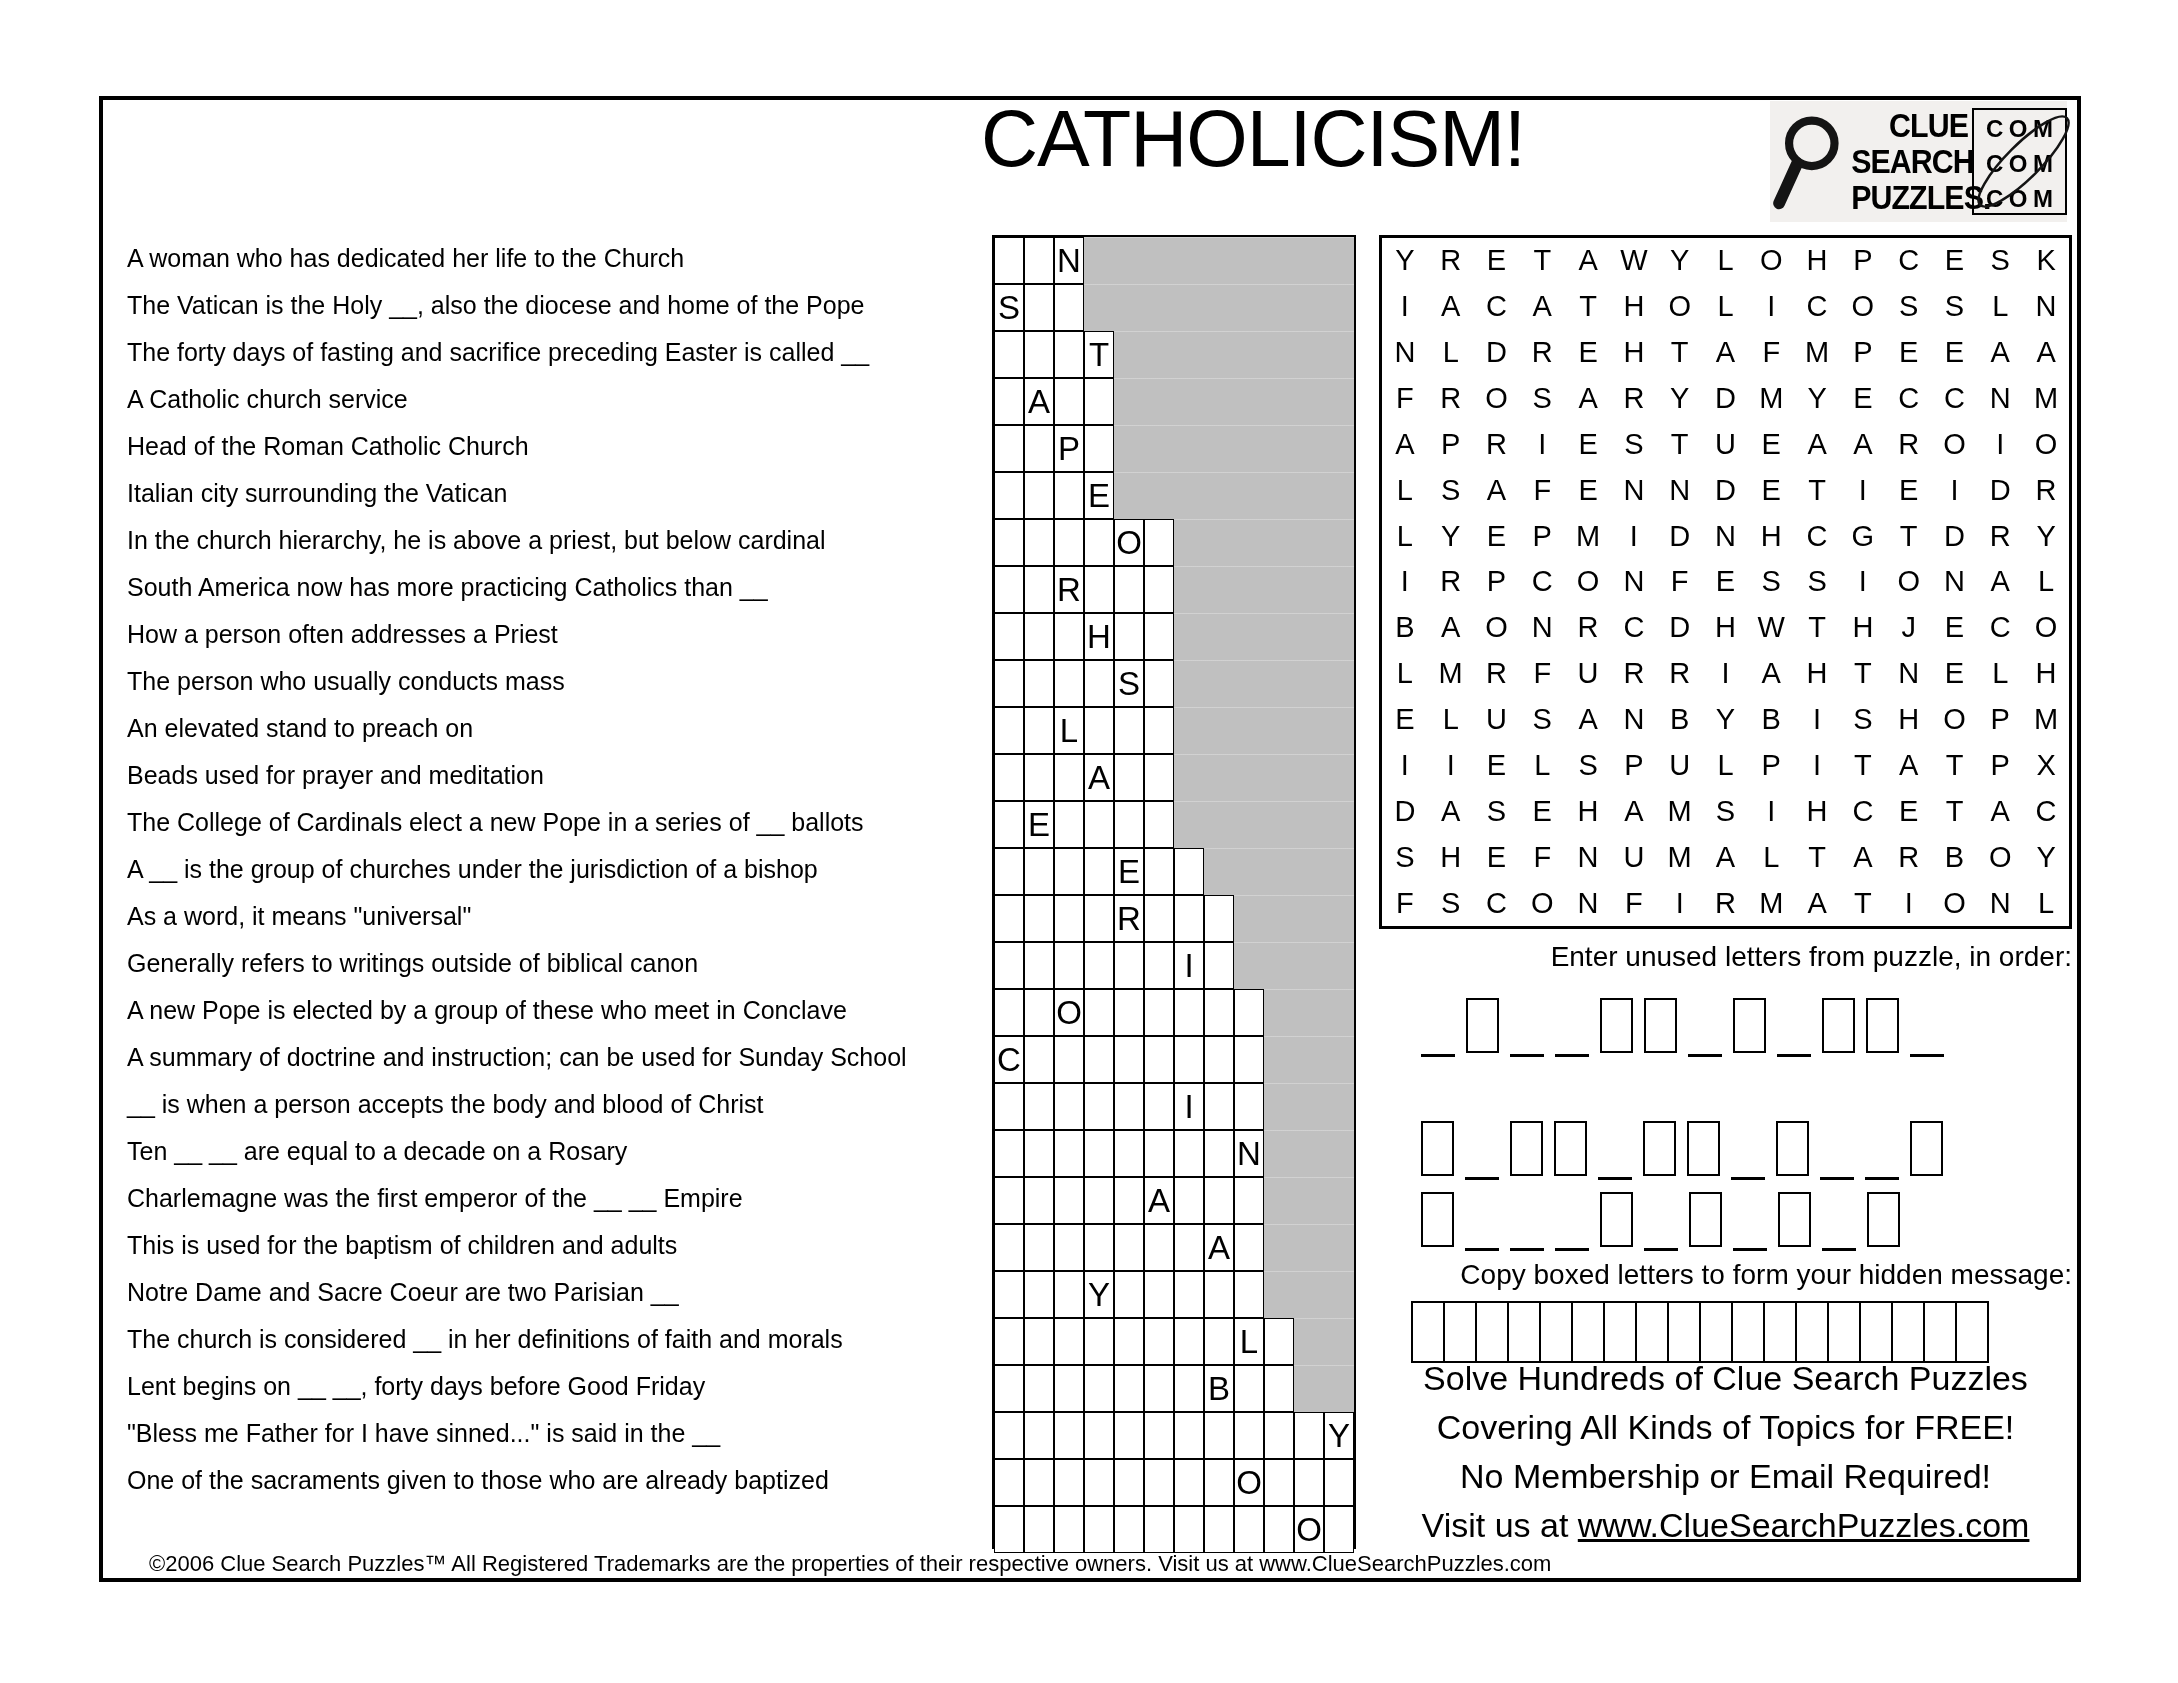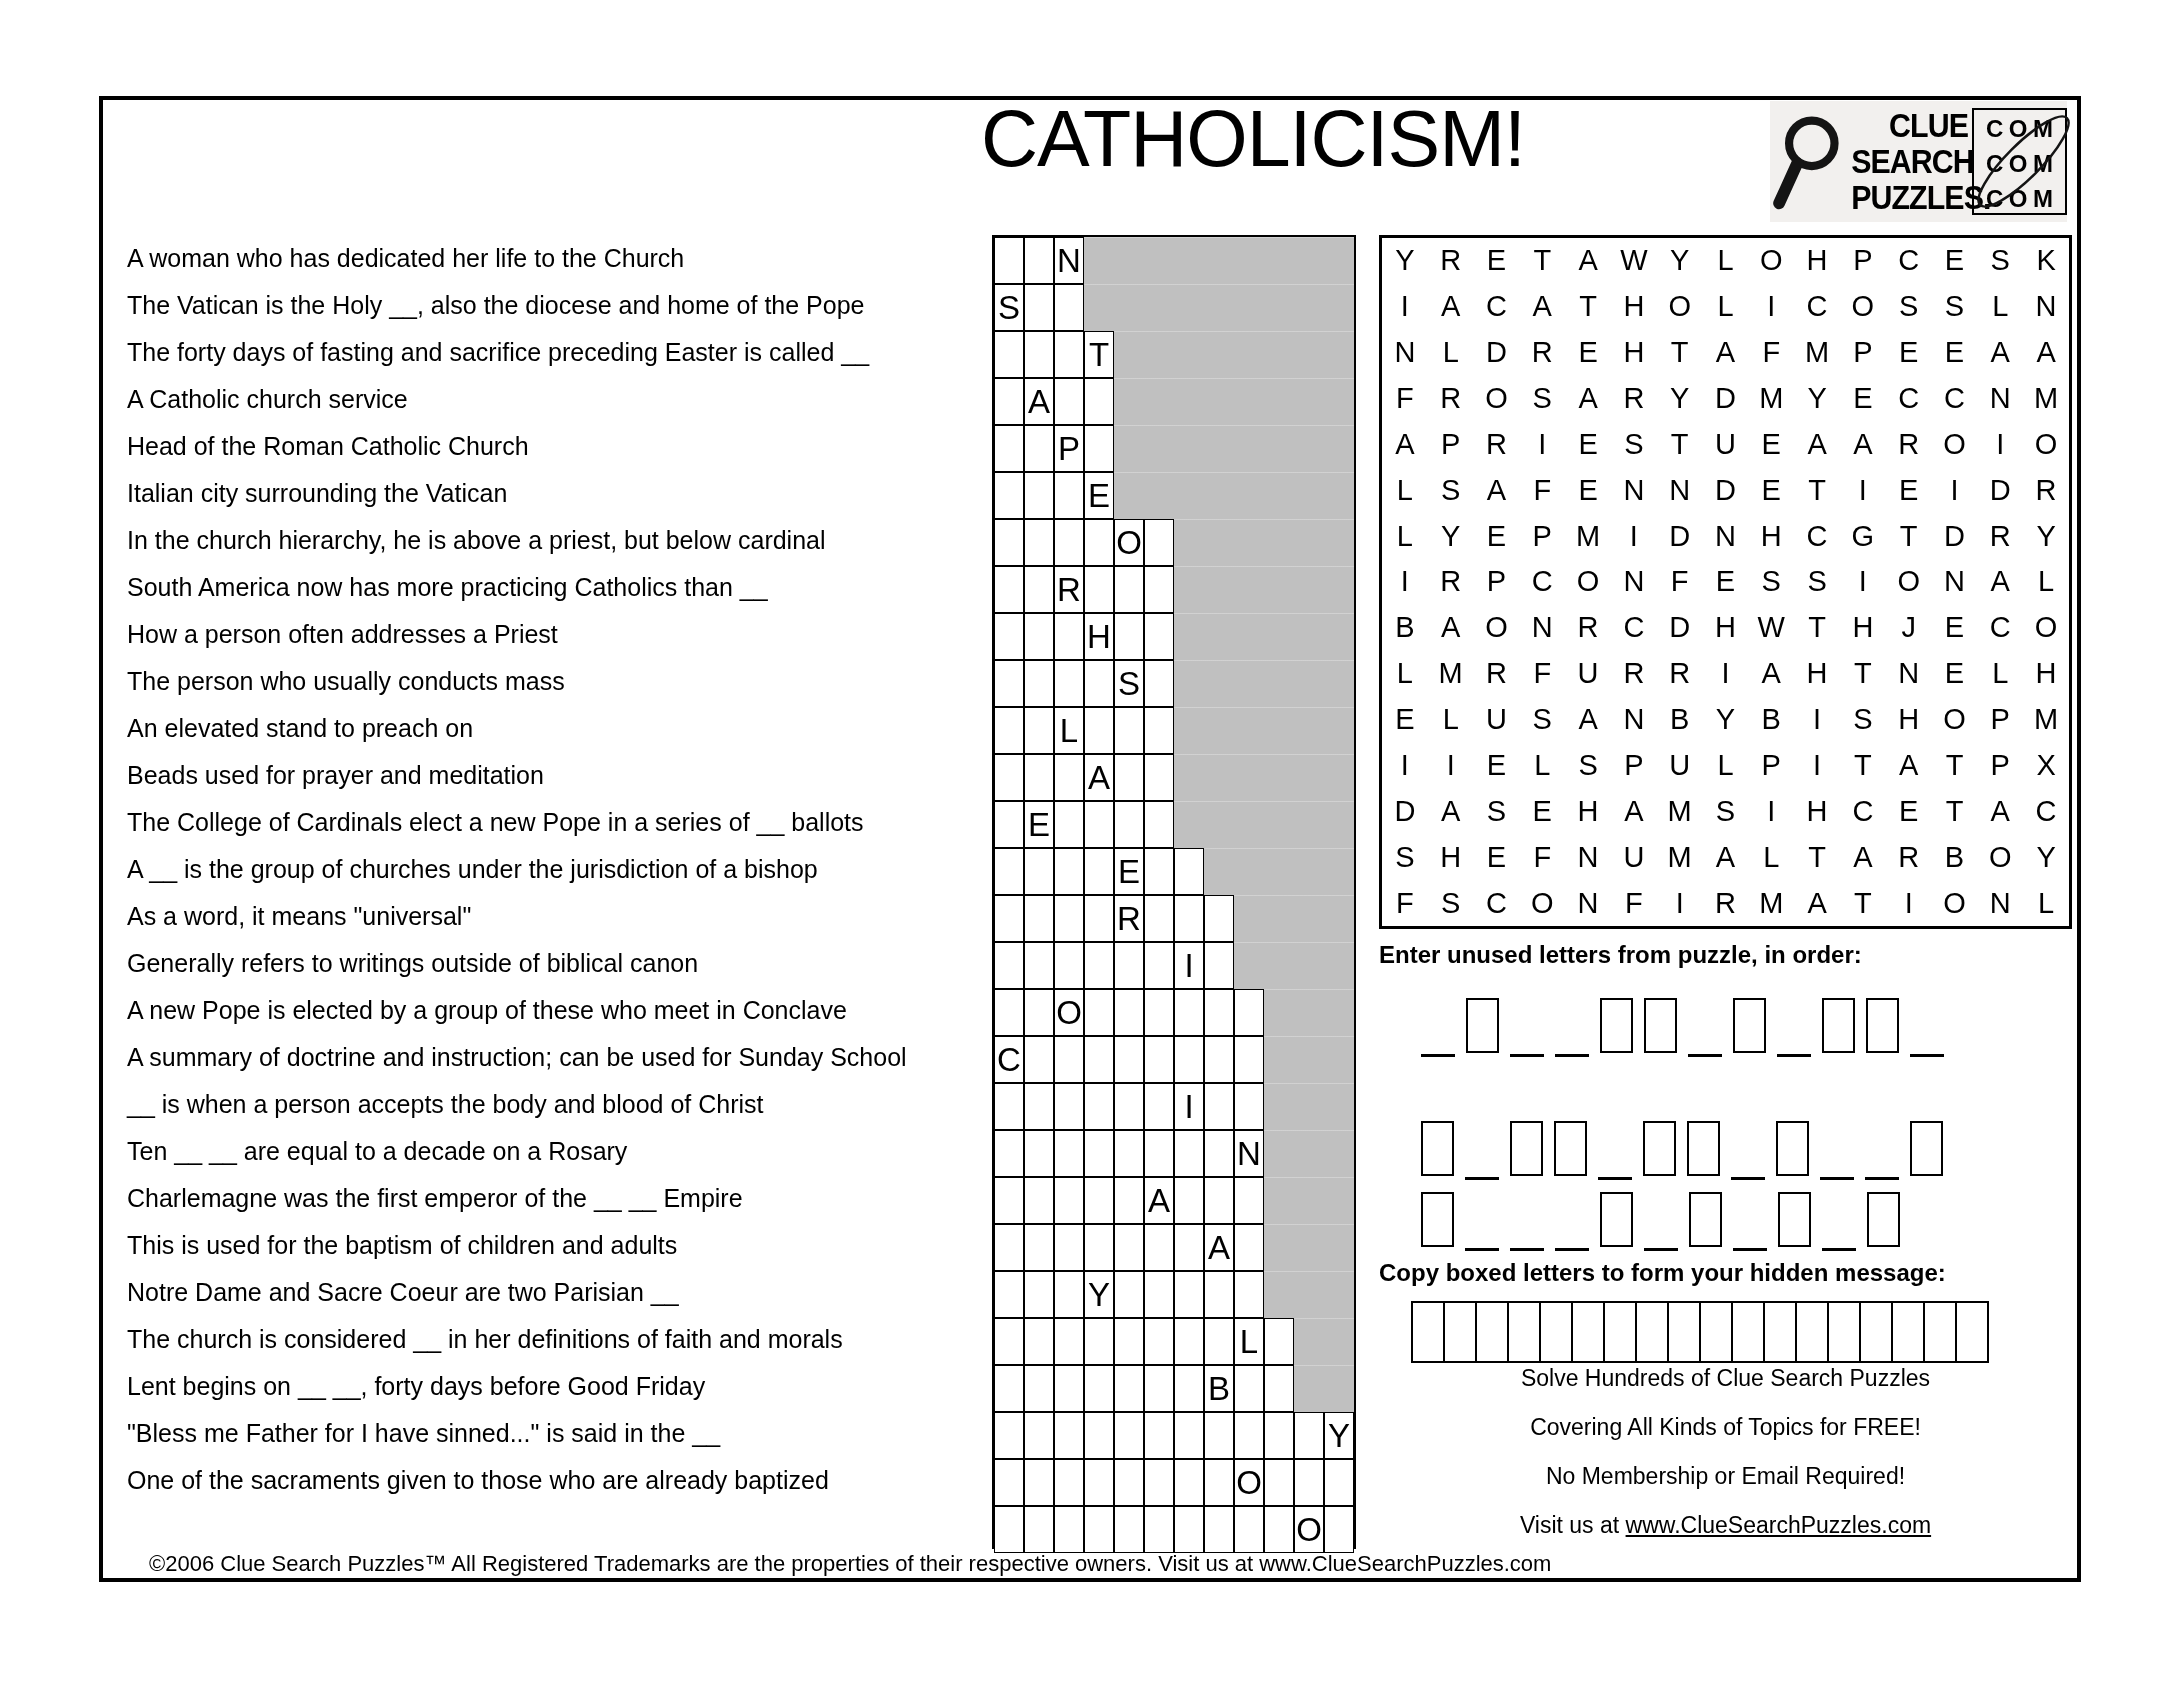--- a/index.html
+++ b/index.html
@@ -30,32 +30,32 @@
   .cw-row{display:flex;height:47px;}
   .cw-cell{flex:0 0 30px;box-sizing:border-box;border:1px solid #000;background:#fff;
            display:flex;align-items:center;justify-content:center;
            font-size:33px;font-weight:400;}
   
   .wordsearch{position:absolute;left:1379px;top:235px;width:693px;height:694px;
               border:3px solid #000;box-sizing:border-box;display:grid;
               grid-template-columns:repeat(15,1fr);grid-template-rows:repeat(15,1fr);}
   .ws-letter{display:flex;align-items:center;justify-content:center;font-size:29px;}
   
-  .panel-label{position:absolute;left:1379px;width:693px;text-align:left;font-size:24px;font-weight:bold;}
+  .panel-label{position:absolute;left:1379px;width:693px;text-align:right;font-size:28px;}
   .slot-row{position:absolute;left:1421px;display:flex;gap:11px;align-items:flex-end;height:61px;}
   .slot-box{width:33px;height:55px;border:2.5px solid #000;box-sizing:border-box;background:#fff;}
   .slot-line{width:34px;height:0;border-bottom:3px solid #000;margin-bottom:-4px;}
   
   .strip{position:absolute;left:1411px;top:1301px;display:flex;}
   .strip-cell{width:34px;height:62px;border:2px solid #000;box-sizing:border-box;
               margin-left:-2px;background:#fff;}
   .strip-cell:first-child{margin-left:0;}
   
   .promo{position:absolute;left:1379px;top:1354px;width:693px;text-align:center;
-         font-size:23px;line-height:49px;}
+         font-size:34px;line-height:49px;}
   .promo a{color:#000;text-decoration:underline;}
   .footer{position:absolute;left:149px;top:1551px;font-size:22px;white-space:nowrap;}
 </style>
 </head>
 <body>
 
 <div class="page">
   <div class="frame"></div>
 
   <div class="title">CATHOLICISM!</div>

